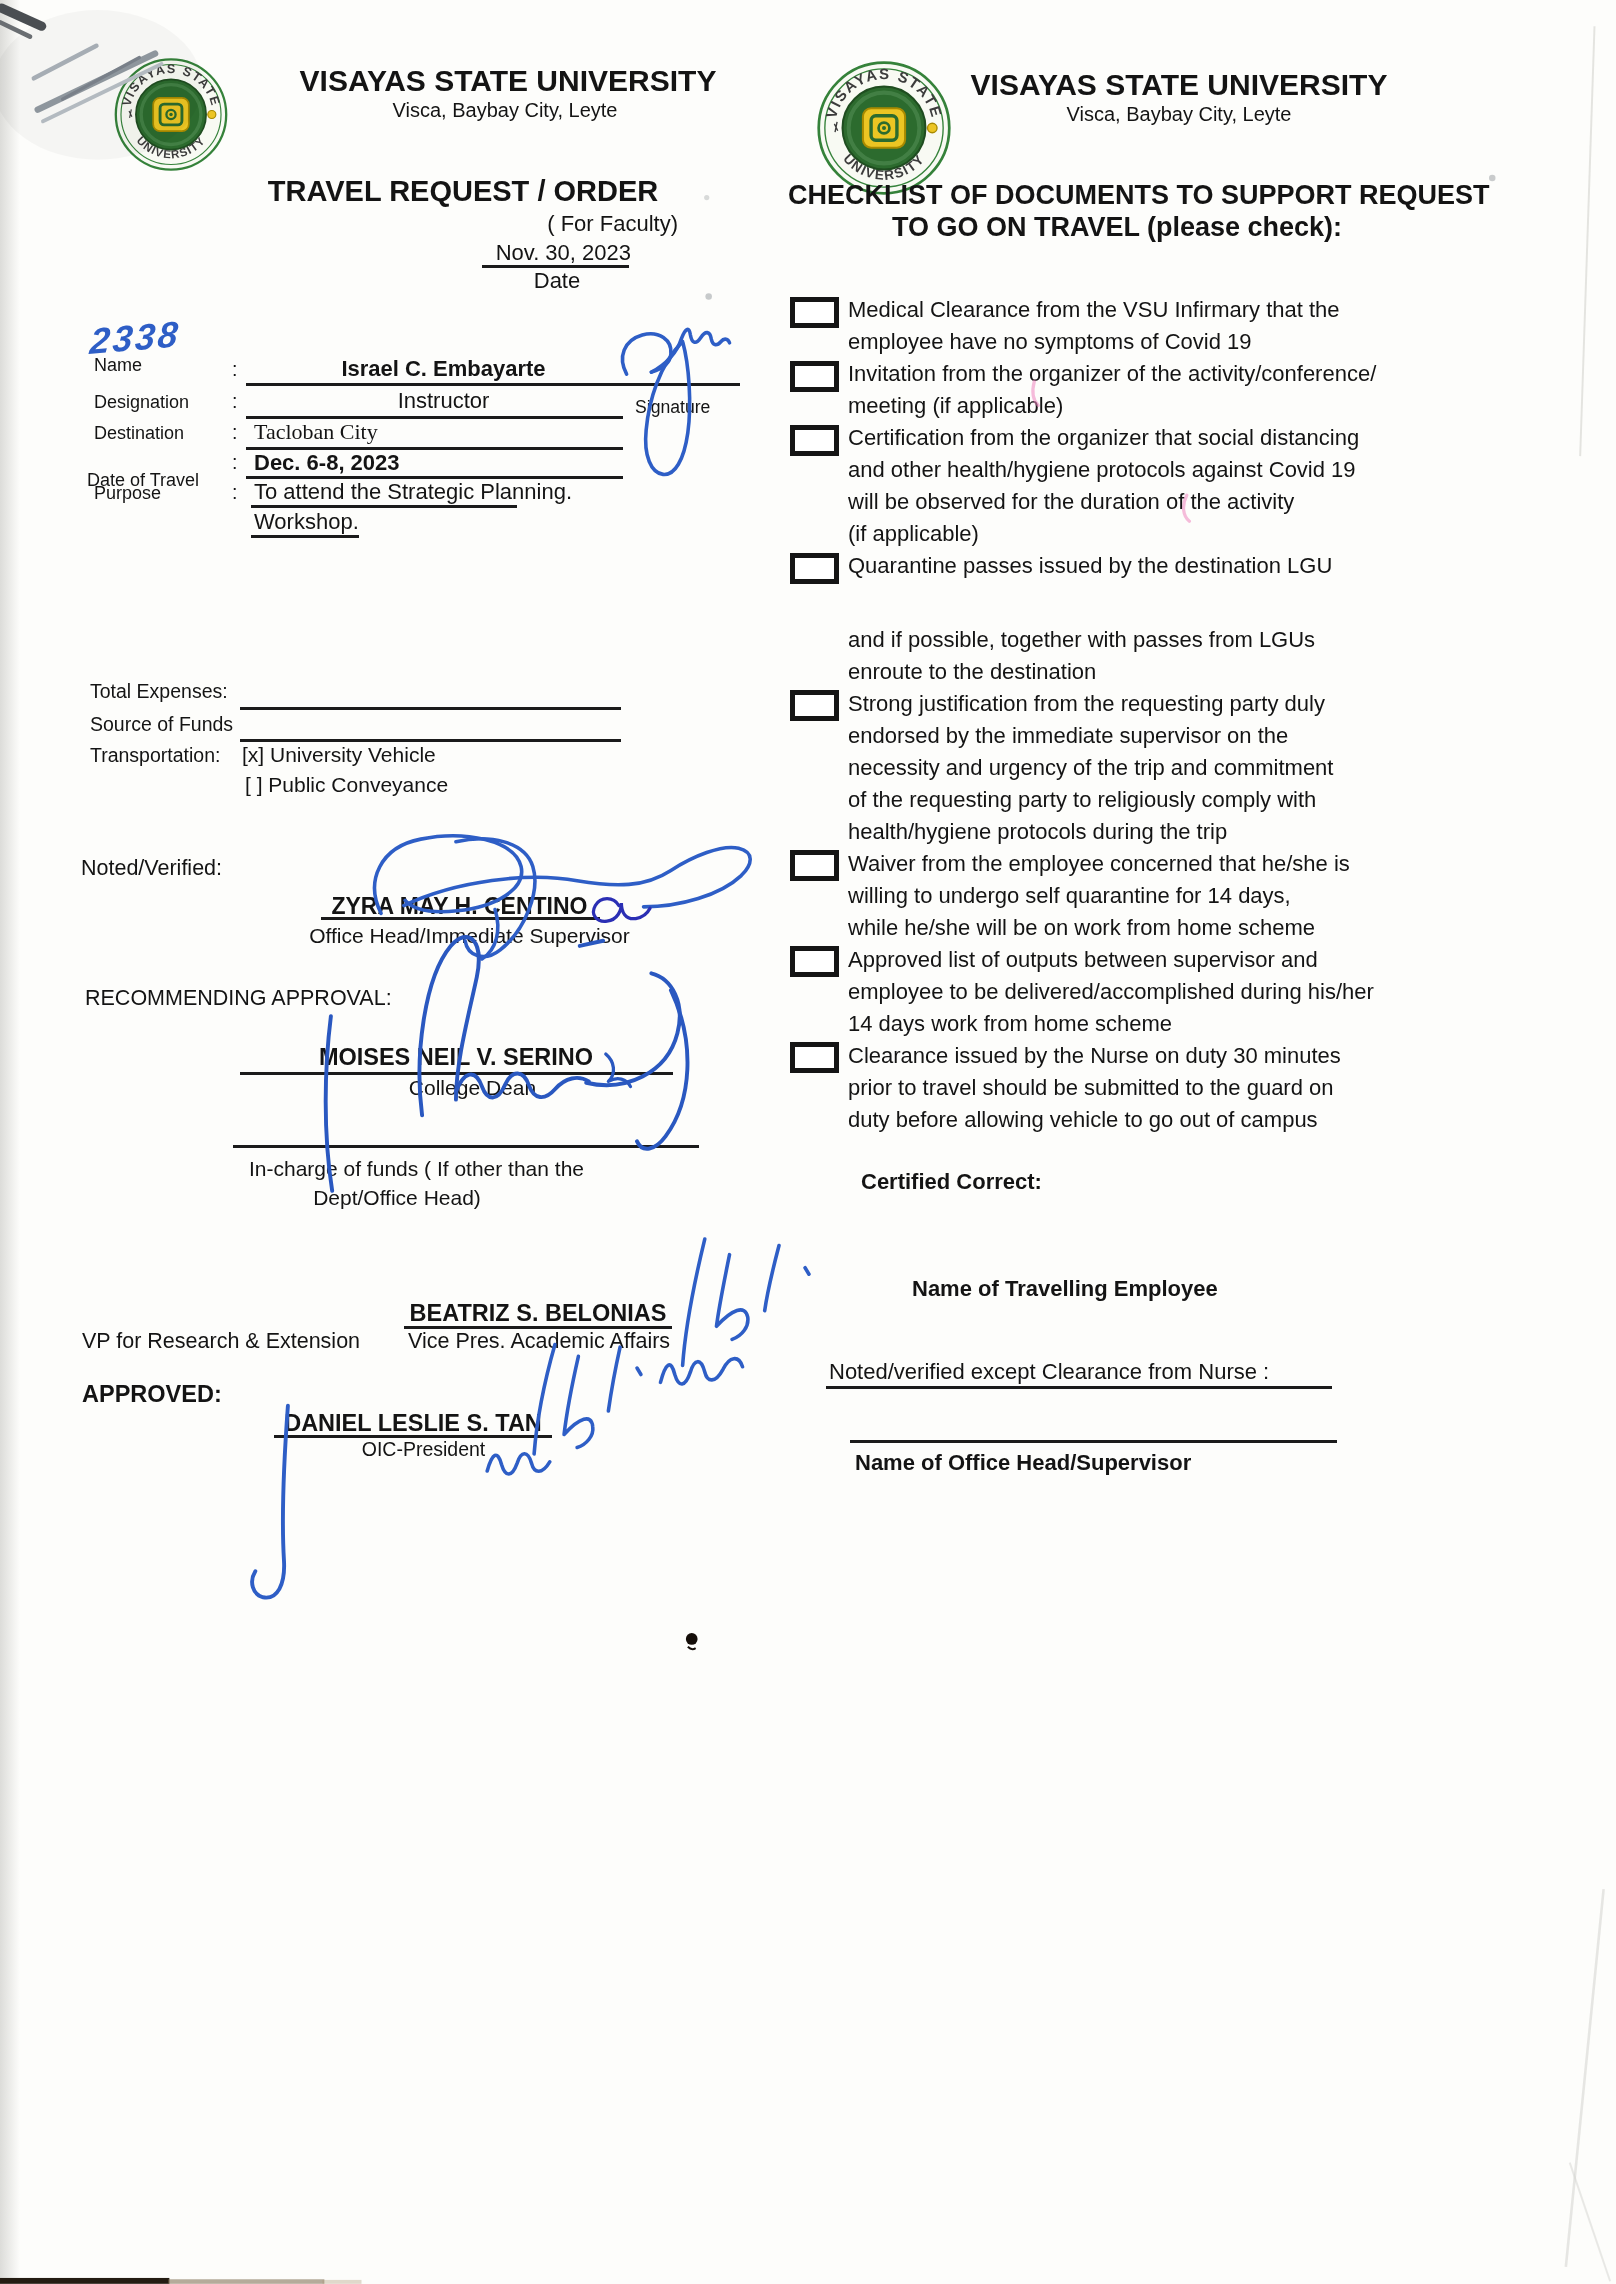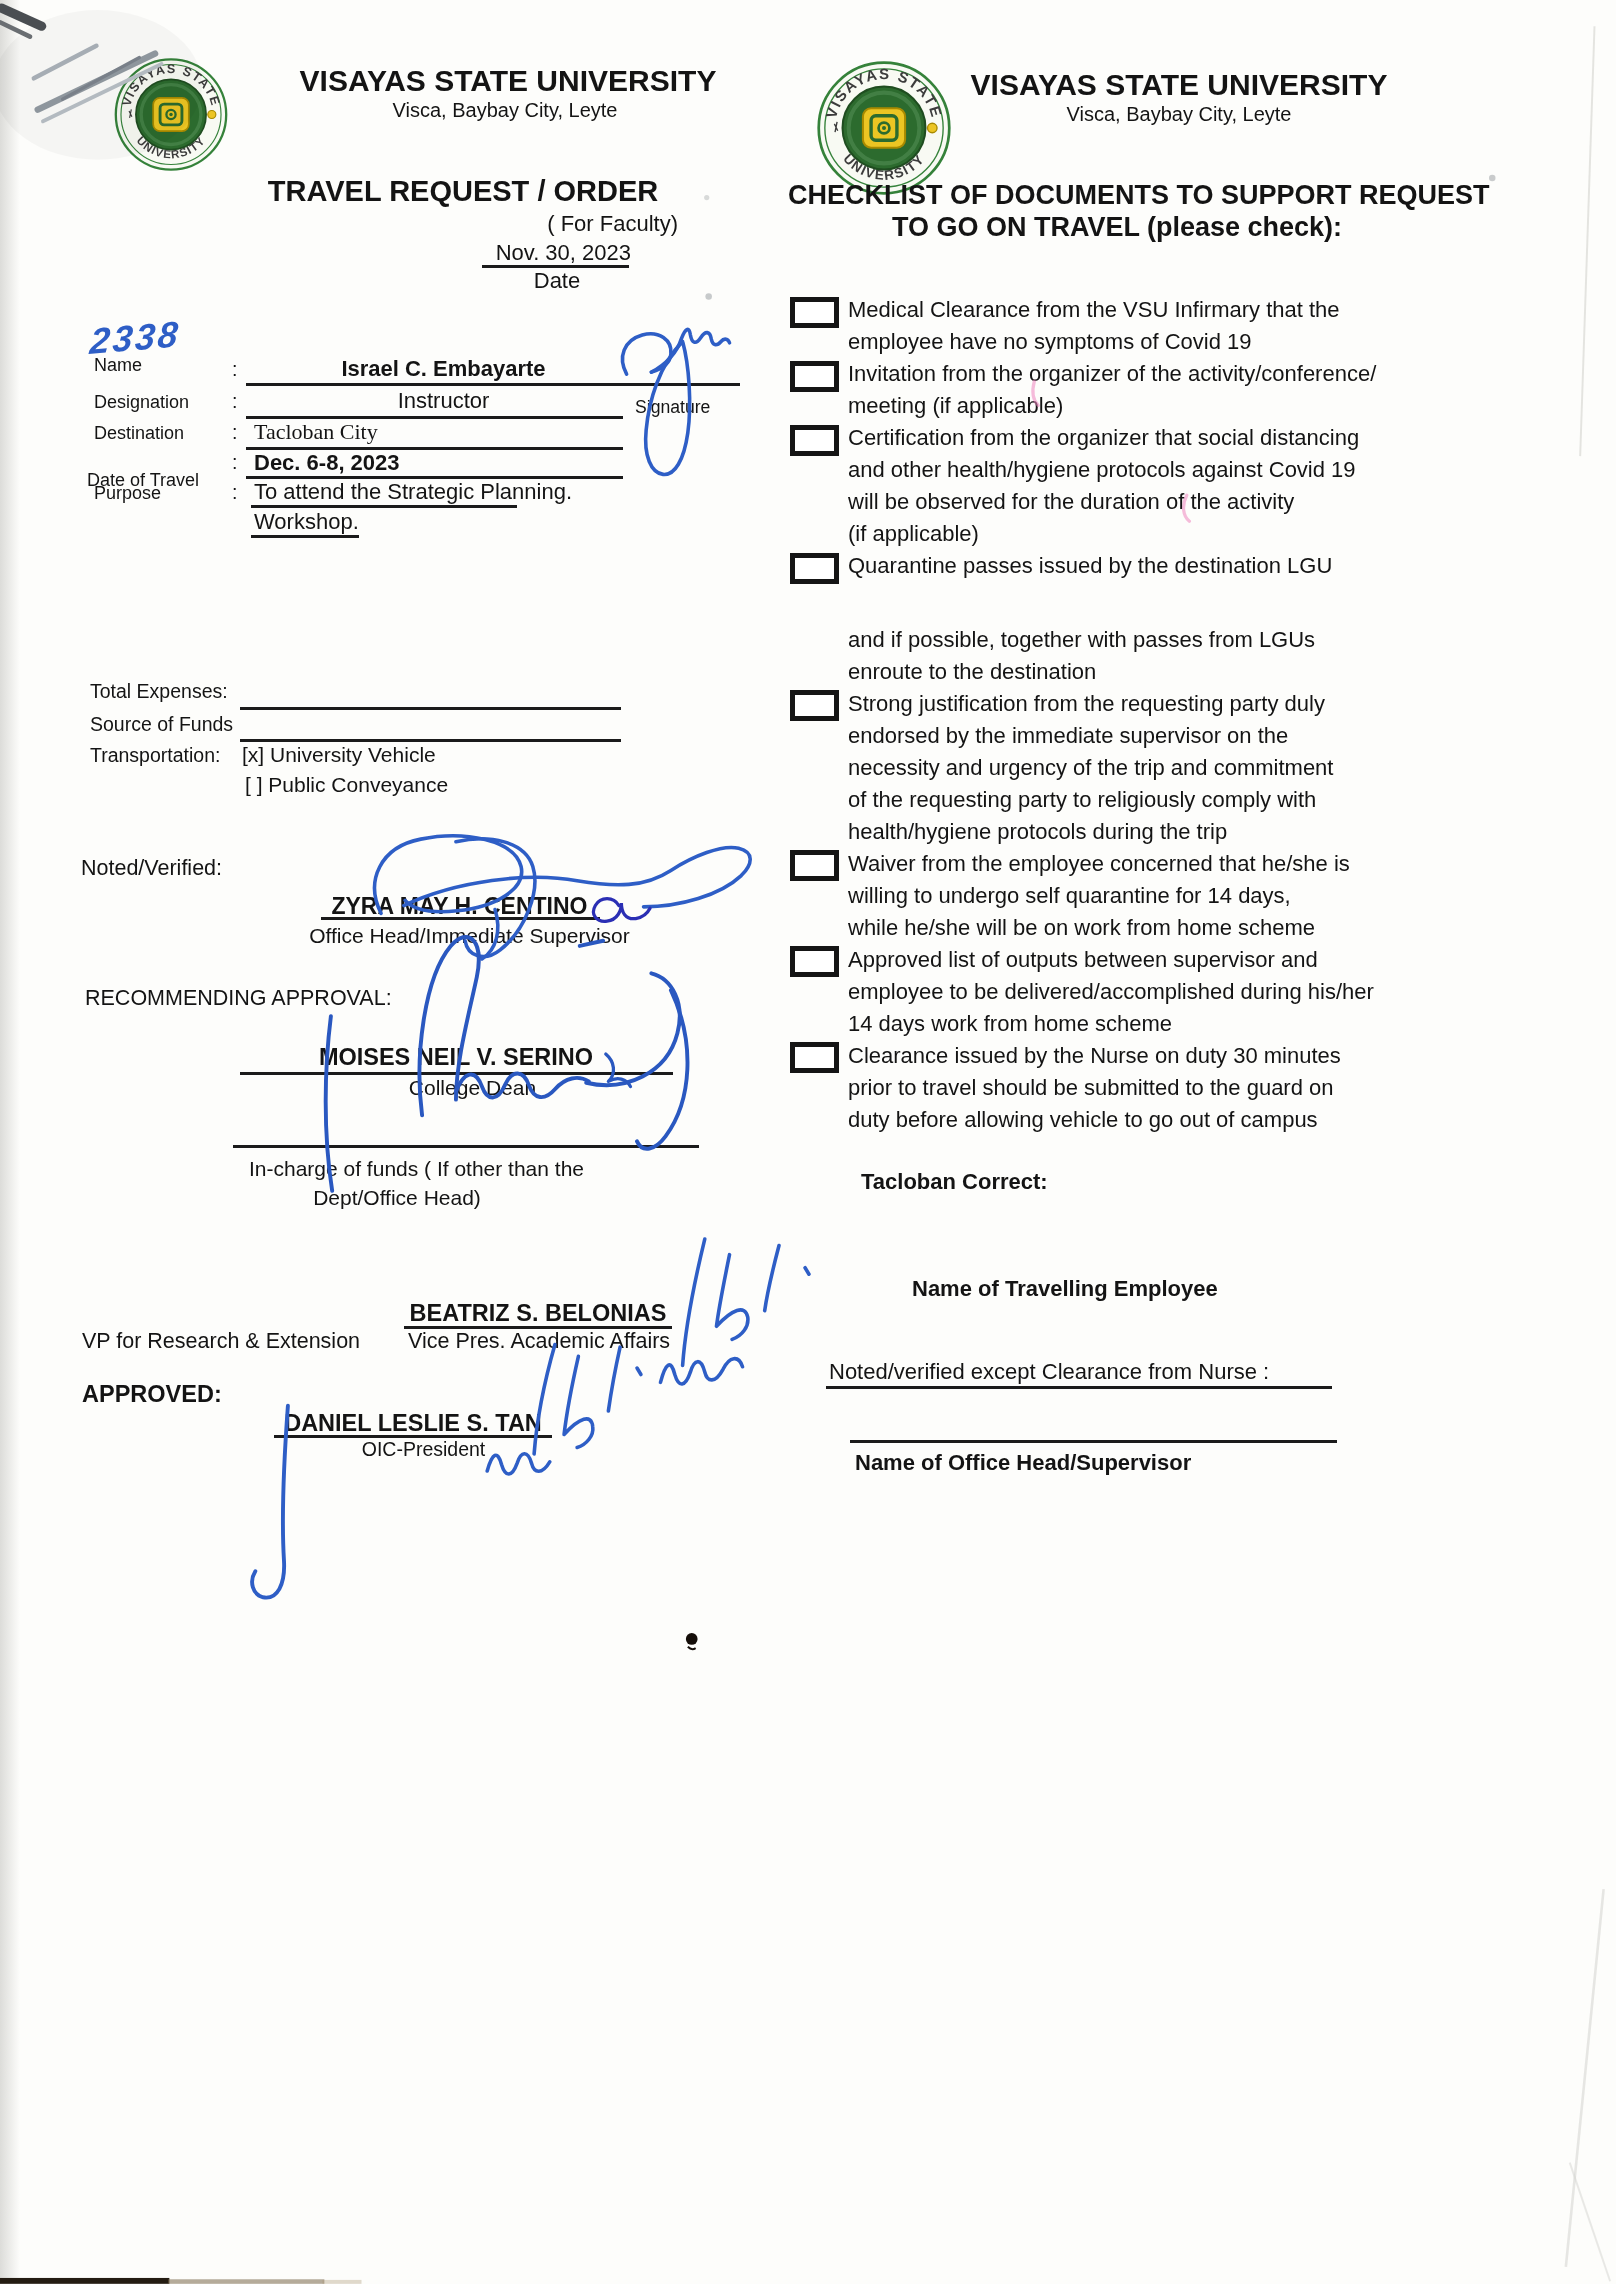--- a/index.html
+++ b/index.html
@@ -199,21 +199,21 @@
       </div>
 
       <div class="check-item">
         <div class="check-box"></div>
         <div class="check-text">Clearance issued by the Nurse on duty 30 minutes
 prior to travel should be submitted to the guard on
 duty before allowing vehicle to go out of campus</div>
       </div>
     </div>
 
-  <div class="abs rlabel bold" style="left:861px;top:1169px;">Tacloban Correct:</div>
+  <div class="abs rlabel bold" style="left:861px;top:1169px;">Certified Correct:</div>
   <div class="abs rlabel bold" style="left:912px;top:1276px;">Name of Travelling Employee</div>
 
   <div class="abs rlabel" style="left:829px;top:1359px;">Noted/verified except Clearance from Nurse :</div>
   <div class="uline" style="left:826px;top:1386px;width:506px;"></div>
 
   <div class="uline" style="left:850px;top:1440px;width:487px;"></div>
   <div class="abs rlabel bold" style="left:855px;top:1450px;">Name of Office Head/Supervisor</div>
 
   <svg id="overlay" width="1616" height="2284" viewBox="0 0 2481 3506">
     <defs>

